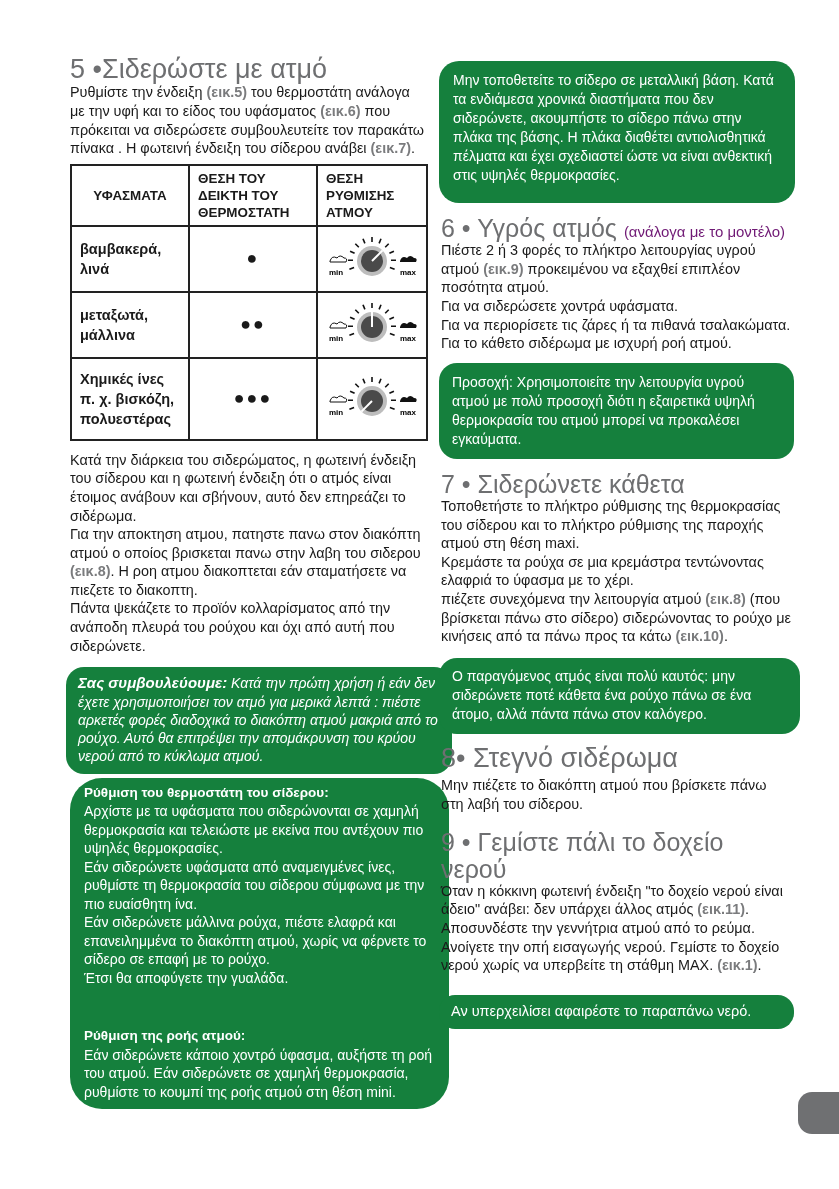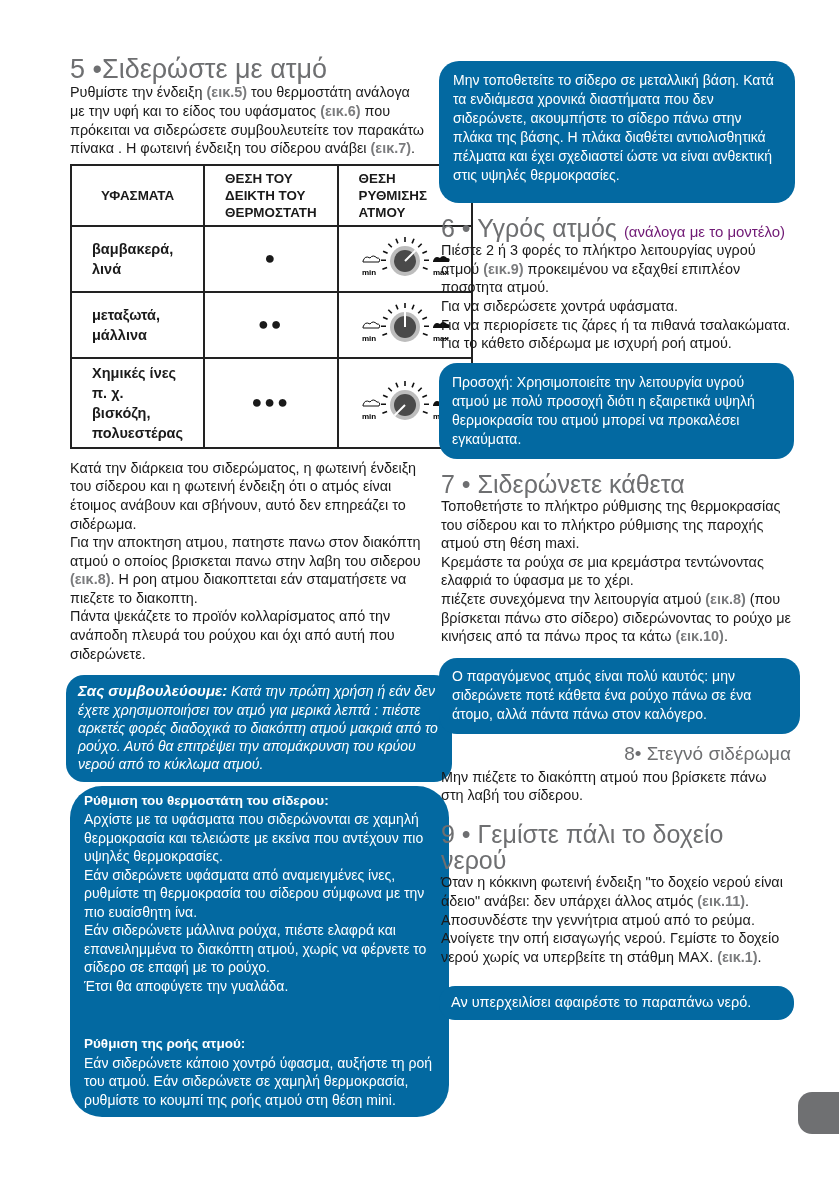--- a/index.html
+++ b/index.html
@@ -5,24 +5,24 @@
   html, body { margin: 0; padding: 0; background: #ffffff; }
   body { width: 839px; height: 1189px; position: relative; overflow: hidden;
          font-family: "Liberation Sans", "DejaVu Sans", sans-serif; color: #1a1a1a; }
   .col { position: absolute; top: 55px; }
   .col-left { left: 70px; width: 358px; }
   .col-right { left: 441px; width: 350px; }
   h2 { font-weight: normal; color: #6e6f71; margin: 0; line-height: 1.05; }
   h2 .sub { font-size: 15px; color: #701a75; }
   p.body { font-size: 14.4px; line-height: 18.6px; margin: 0; }
   .ref { color: #7a7b7d; font-weight: bold; }
-  .box { background: #0369a1; color: #ffffff; border-radius: 18px; }
+  .box { background: #15803d; color: #ffffff; border-radius: 18px; }
   .box p { margin: 0; }
   table.fab { border-collapse: collapse; width: 358px; margin-top: 6px; }
-  table.fab td, table.fab th { border: 2px solid #222; padding: 4px 20px; vertical-align: middle; }
+  table.fab td, table.fab th { border: 2px solid #222; padding: 4px 8px; vertical-align: middle; }
   table.fab th { font-weight: bold; font-size: 13.4px; text-align: left; line-height: 17px; }
   table.fab td.fab-name { font-weight: bold; font-size: 14.5px; line-height: 20px; }
   table.fab td.dots { text-align: center; font-size: 18px; letter-spacing: 2px; }
   .dial { display: block; margin: 0 auto; }
   .tab-marker { position: absolute; left: 798px; top: 1092px; width: 41px; height: 42px;
                 background: #6f7072; border-radius: 14px 0 0 14px; }
 </style>
 </head>
 <body>
 
@@ -178,21 +178,21 @@
   <p class="body">Τοποθετήστε το πλήκτρο ρύθμισης της θερμοκρασίας του σίδερου και το πλήκτρο ρύθμισης της παροχής ατμού στη θέση maxi.</p>
   <p class="body">Κρεμάστε τα ρούχα σε μια κρεμάστρα τεντώνοντας ελαφριά το ύφασμα με το χέρι.</p>
   <p class="body">
     <span>πιέζετε συνεχόμενα την λειτουργία ατμού </span><span class="ref">(εικ.8)</span><span> (που βρίσκεται πάνω στο σίδερο) σιδερώνοντας το ρούχο με κινήσεις από τα πάνω προς τα κάτω </span><span class="ref">(εικ.10)</span><span>.</span>
   </p>
 
   <div class="box" style="margin-top:12px; margin-left:-2px; width:338px; padding:9px 10px 10px 13px; font-size:14px; line-height:19px;">
     <p>Ο παραγόμενος  ατμός είναι πολύ καυτός: μην σιδερώνετε ποτέ κάθετα ένα ρούχο πάνω σε ένα άτομο, αλλά πάντα πάνω στον καλόγερο.</p>
   </div>
 
-  <h2 style="font-size:19px; margin-top:10px;text-align:right;">
+  <h2 style="font-size:27px; margin-top:10px;">
     <span>8</span><span>•</span>
     <span>Στεγνό σιδέρωμα</span>
   </h2>
   <p class="body" style="margin-top:4px;">Μην πιέζετε το διακόπτη ατμού που βρίσκετε πάνω στη λαβή του σίδερου.</p>
 
   <h2 style="font-size:25px; margin-top:16px;">
     <span>9</span>
     <span>•</span>
     <span>Γεμίστε πάλι το δοχείο νερού</span>
   </h2>

